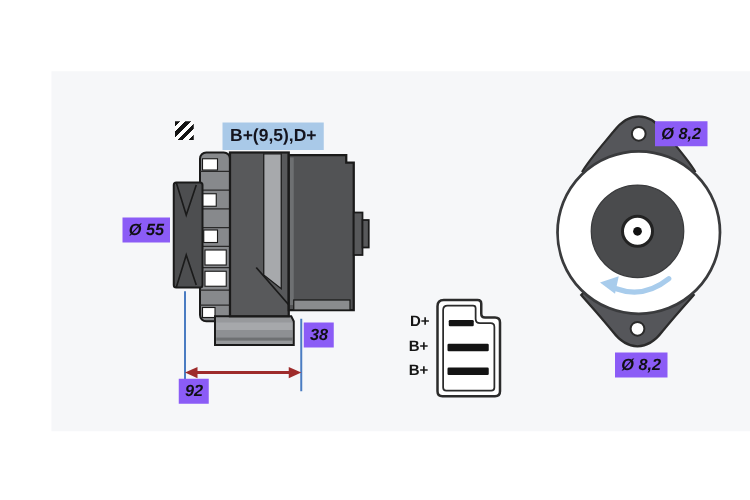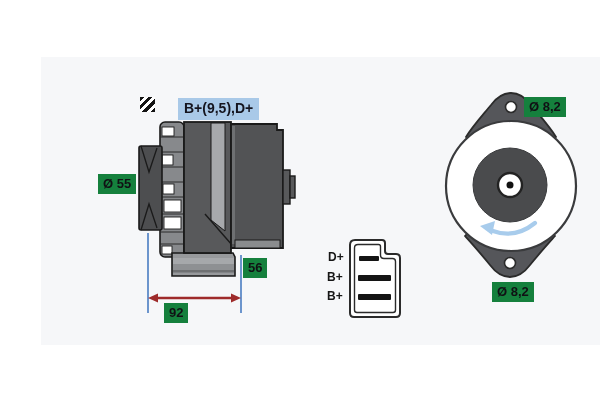--- a/index.html
+++ b/index.html
@@ -17,23 +17,24 @@
   }
   #drawing{position:absolute;left:0;top:0;}
   .chip{
     position:absolute;
     font-weight:bold;
     color:#101014;
     white-space:nowrap;
     line-height:1.25;
   }
   .chip-yellow{
-    background:#15803d;
+    background:#8b5cf6;
     font-size:13px;
     padding:2px 5px;
+    font-style:italic;
   }
   .chip-blue{
     background:#A9C9E8;
     color:#14141E;
     font-size:14px;
     padding:2px 6px;
   }
   .conn-label{
     position:absolute;
     font-weight:bold;
@@ -140,23 +141,23 @@
       </g>
     </g>
   </svg>
 
   <div id="hatch-icon"></div>
 
   <div class="chip chip-blue" style="left:137px;top:98px;">B+(9,5),D+</div>
 
   <div class="chip chip-yellow" style="left:57px;top:174px;">Ø 55</div>
 
-  <div class="chip chip-yellow" style="left:202px;top:258px;">56</div>
+  <div class="chip chip-yellow" style="left:202px;top:258px;">38</div>
 
-  <div class="chip chip-yellow" style="left:123px;top:303px;">92</div>
+  <div class="chip chip-yellow" style="left:102px;top:303px;">92</div>
 
   <div class="chip chip-yellow" style="left:483px;top:97px;">Ø 8,2</div>
 
   <div class="chip chip-yellow" style="left:451px;top:282px;">Ø 8,2</div>
 
   <div class="conn-label" style="left:287px;top:250px;">D+</div>
   <div class="conn-label" style="left:286px;top:270px;">B+</div>
   <div class="conn-label" style="left:286px;top:289px;">B+</div>
 </div>
 

